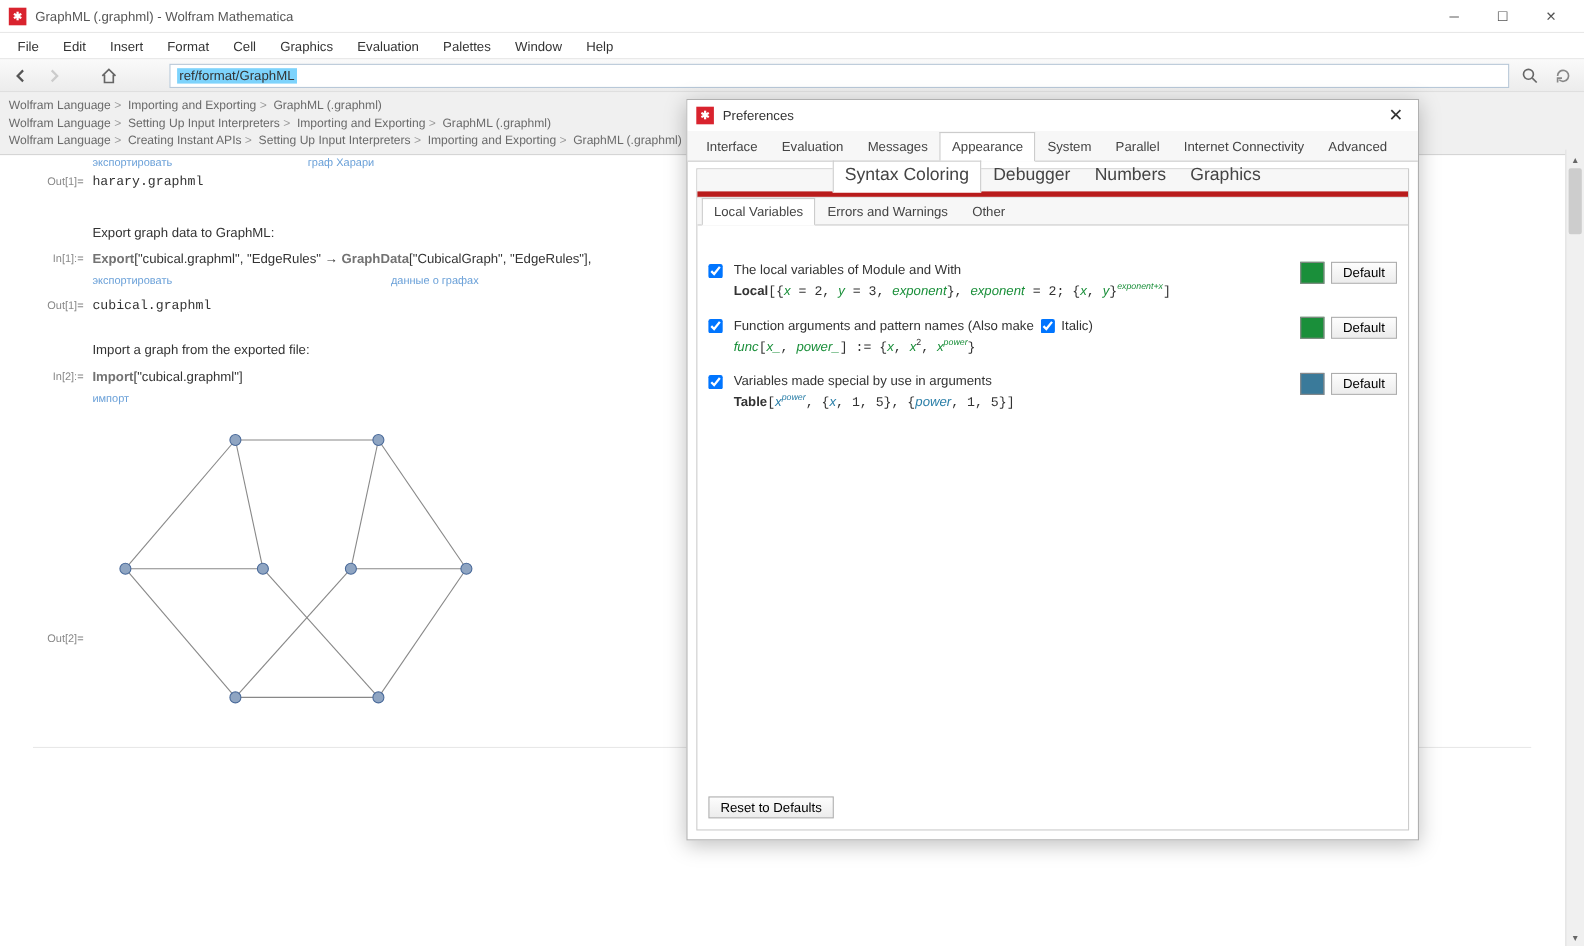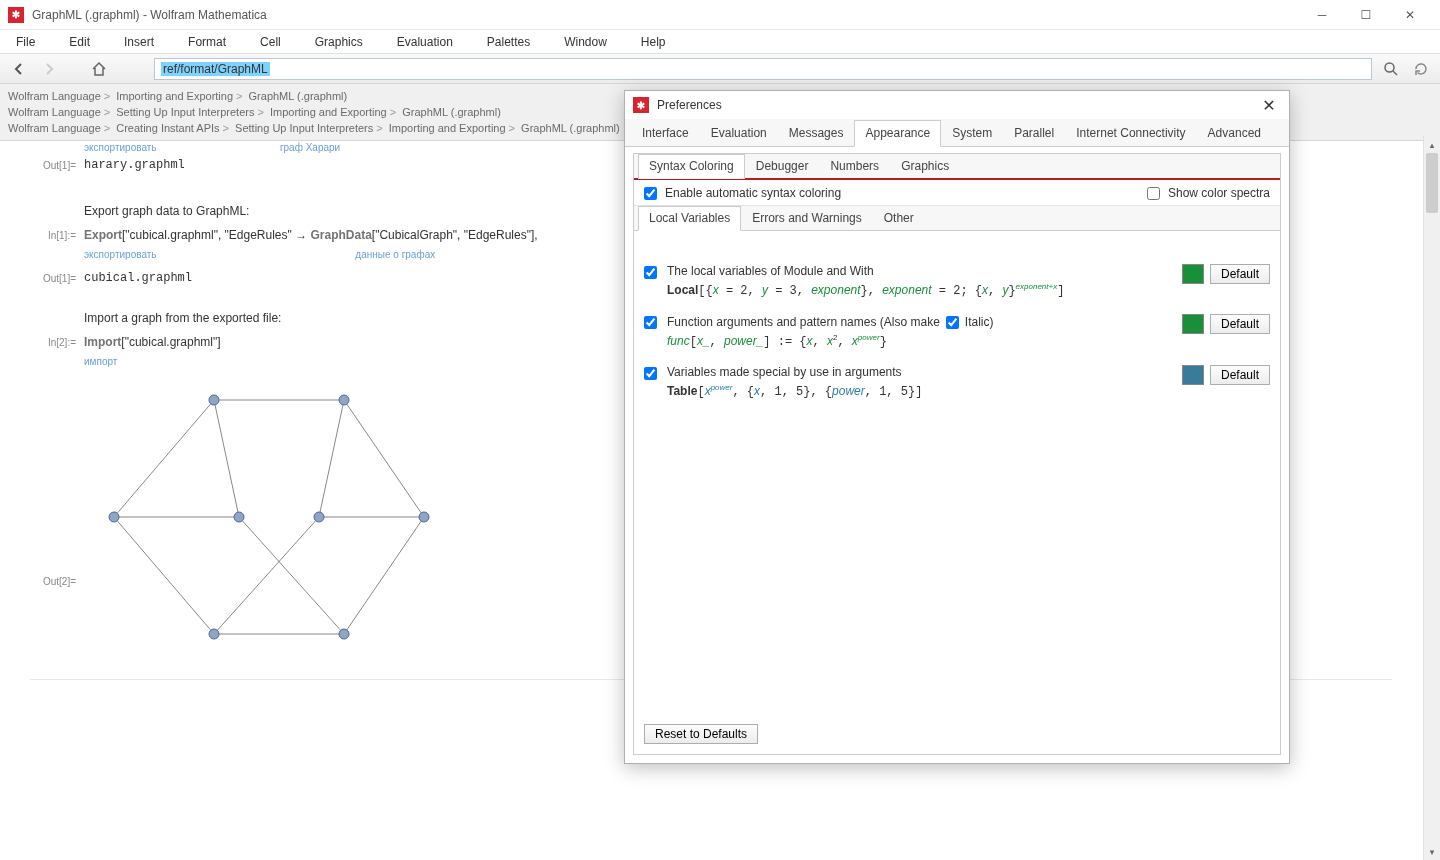--- a/index.html
+++ b/index.html
@@ -3,21 +3,21 @@
 <meta charset="utf-8">
 <style>
 * { margin:0; padding:0; box-sizing:border-box; font-family:"Segoe UI",Arial,sans-serif; }
 body { background:#fff; font-size:12px; color:#333; overflow:hidden; width:1440px; height:860px; position:relative; }
 
 .titlebar { height:30px; background:#fff; display:flex; align-items:center; padding:0 8px; border-bottom:1px solid #e8e8e8; }
 .titlebar .app-icon { width:16px; height:16px; background:#d9232e; margin-right:8px; display:flex; align-items:center; justify-content:center; color:#fff; font-size:10px; font-weight:bold; }
 .titlebar .title { color:#555; font-size:12px; flex:1; }
 .titlebar .winbtn { width:44px; height:28px; display:flex; align-items:center; justify-content:center; color:#555; }
 
-.menubar { height:24px; background:#fff; display:flex; align-items:center; padding:0 6px; gap:14px; border-bottom:1px solid #e0e0e0; }
+.menubar { height:24px; background:#fff; display:flex; align-items:center; padding:0 6px; gap:2px; border-bottom:1px solid #e0e0e0; }
 .menubar .menuitem { padding:3px 10px; font-size:12px; color:#333; }
 
 .navbar { height:30px; background:linear-gradient(#fafafa,#ececec); border-bottom:1px solid #d5d5d5; display:flex; align-items:center; padding:0 8px; gap:8px;}
 .navbtn { width:22px; height:22px; display:flex; align-items:center; justify-content:center; color:#555; }
 .navbtn.disabled { color:#bbb; }
 .addrbox { flex:1; height:22px; background:#fff; border:1px solid #b8c8d8; padding:0 6px; display:flex; align-items:center; font-size:12px; }
 .addrbox span { background:#7dd3fc; padding:0 2px; }
 
 .breadcrumbs { background:#f0f0f0; border-bottom:1px solid #d5d5d5; padding:4px 8px; font-size:11px; color:#6a6a6a; line-height:16px; }
 .breadcrumbs .row { display:block; }
@@ -44,21 +44,21 @@
 .dlg-title { height:28px; display:flex; align-items:center; padding:0 8px; background:#fff; }
 .dlg-title .app-icon { width:16px; height:16px; background:#d9232e; margin-right:8px; display:flex; align-items:center; justify-content:center; color:#fff; font-size:10px; font-weight:bold; }
 .dlg-title .txt { flex:1; font-size:12px; color:#333; }
 .dlg-title .close { width:24px; height:24px; display:flex; align-items:center; justify-content:center; font-size:16px; color:#333; }
 
 .tabrow { display:flex; border-bottom:1px solid #ccc; background:#f7f7f7; padding:0 6px; height:28px; align-items:center; font-size:12px; }
 .tab { padding:5px 10px 6px 10px; color:#444; border:1px solid transparent; position:relative; top:1px; }
 .tab.active { background:#fff; border:1px solid #ccc; border-bottom:1px solid #fff; }
 
 .inner { margin:6px 8px 8px 8px; border:1px solid #ccc; flex:1; display:flex; flex-direction:column; background:#fff; }
-.subtabrow { display:flex; background:#f7f7f7; border-bottom:2px solid #b91c1c; height:26px; align-items:flex-end; padding:0 4px; font-size:12px; }
+.subtabrow { display:flex; background:#f7f7f7; border-bottom:6px solid #b91c1c; height:26px; align-items:flex-end; padding:0 4px; font-size:16px;justify-content:center; }
 .subtab { padding:4px 10px 5px 10px; color:#444; border:1px solid transparent; position:relative; top:1px; }
 .subtab.active { background:#fff; border:1px solid #ccc; border-bottom:1px solid #fff; }
 
 .optrow { display:flex; align-items:center; padding:6px 10px; font-size:12px; }
 .optrow .chk { margin-right:8px; width:13px; height:13px; }
 
 .subsubtabrow { display:flex; background:#f7f7f7; border-top:1px solid #e4e4e4; border-bottom:1px solid #ccc; height:26px; align-items:flex-end; padding:0 4px; font-size:12px; margin-top:-1px;}
 .subsubtab { padding:4px 10px 5px 10px; color:#444; border:1px solid transparent; position:relative; top:1px;}
 .subsubtab.active { background:#fff; border:1px solid #ccc; border-bottom:1px solid #fff; }
 
@@ -275,27 +275,20 @@
   </div>
 
   <div class="inner">
     <div class="subtabrow">
       <div class="subtab active">Syntax Coloring</div>
       <div class="subtab">Debugger</div>
       <div class="subtab">Numbers</div>
       <div class="subtab">Graphics</div>
     </div>
 
-    <div class="optrow">
-      <input type="checkbox" checked="" class="chk" style="">
-      <span>Enable automatic syntax coloring</span>
-      <span style="flex:1"></span>
-      <input type="checkbox" class="chk" style="">
-      <span>Show color spectra</span>
-    </div>
 
     <div class="subsubtabrow">
       <div class="subsubtab active">Local Variables</div>
       <div class="subsubtab">Errors and Warnings</div>
       <div class="subsubtab">Other</div>
     </div>
 
     <div class="optblock">
 
       <div class="opt">

